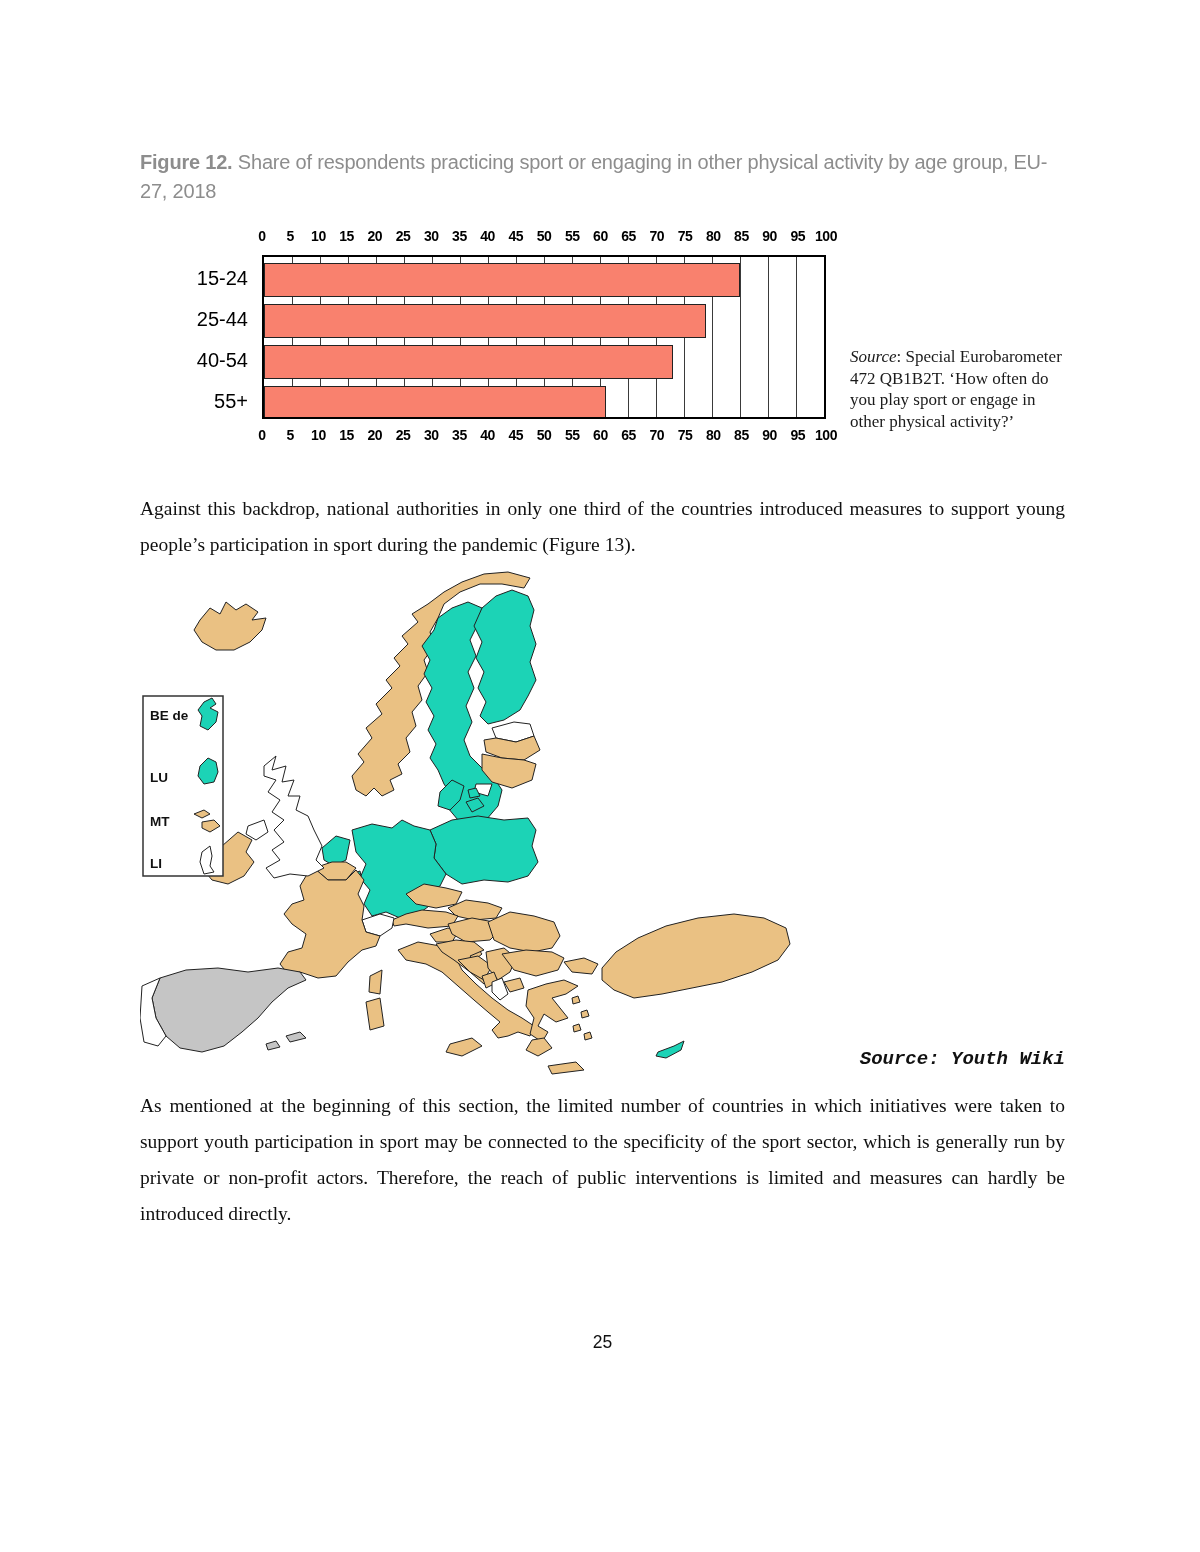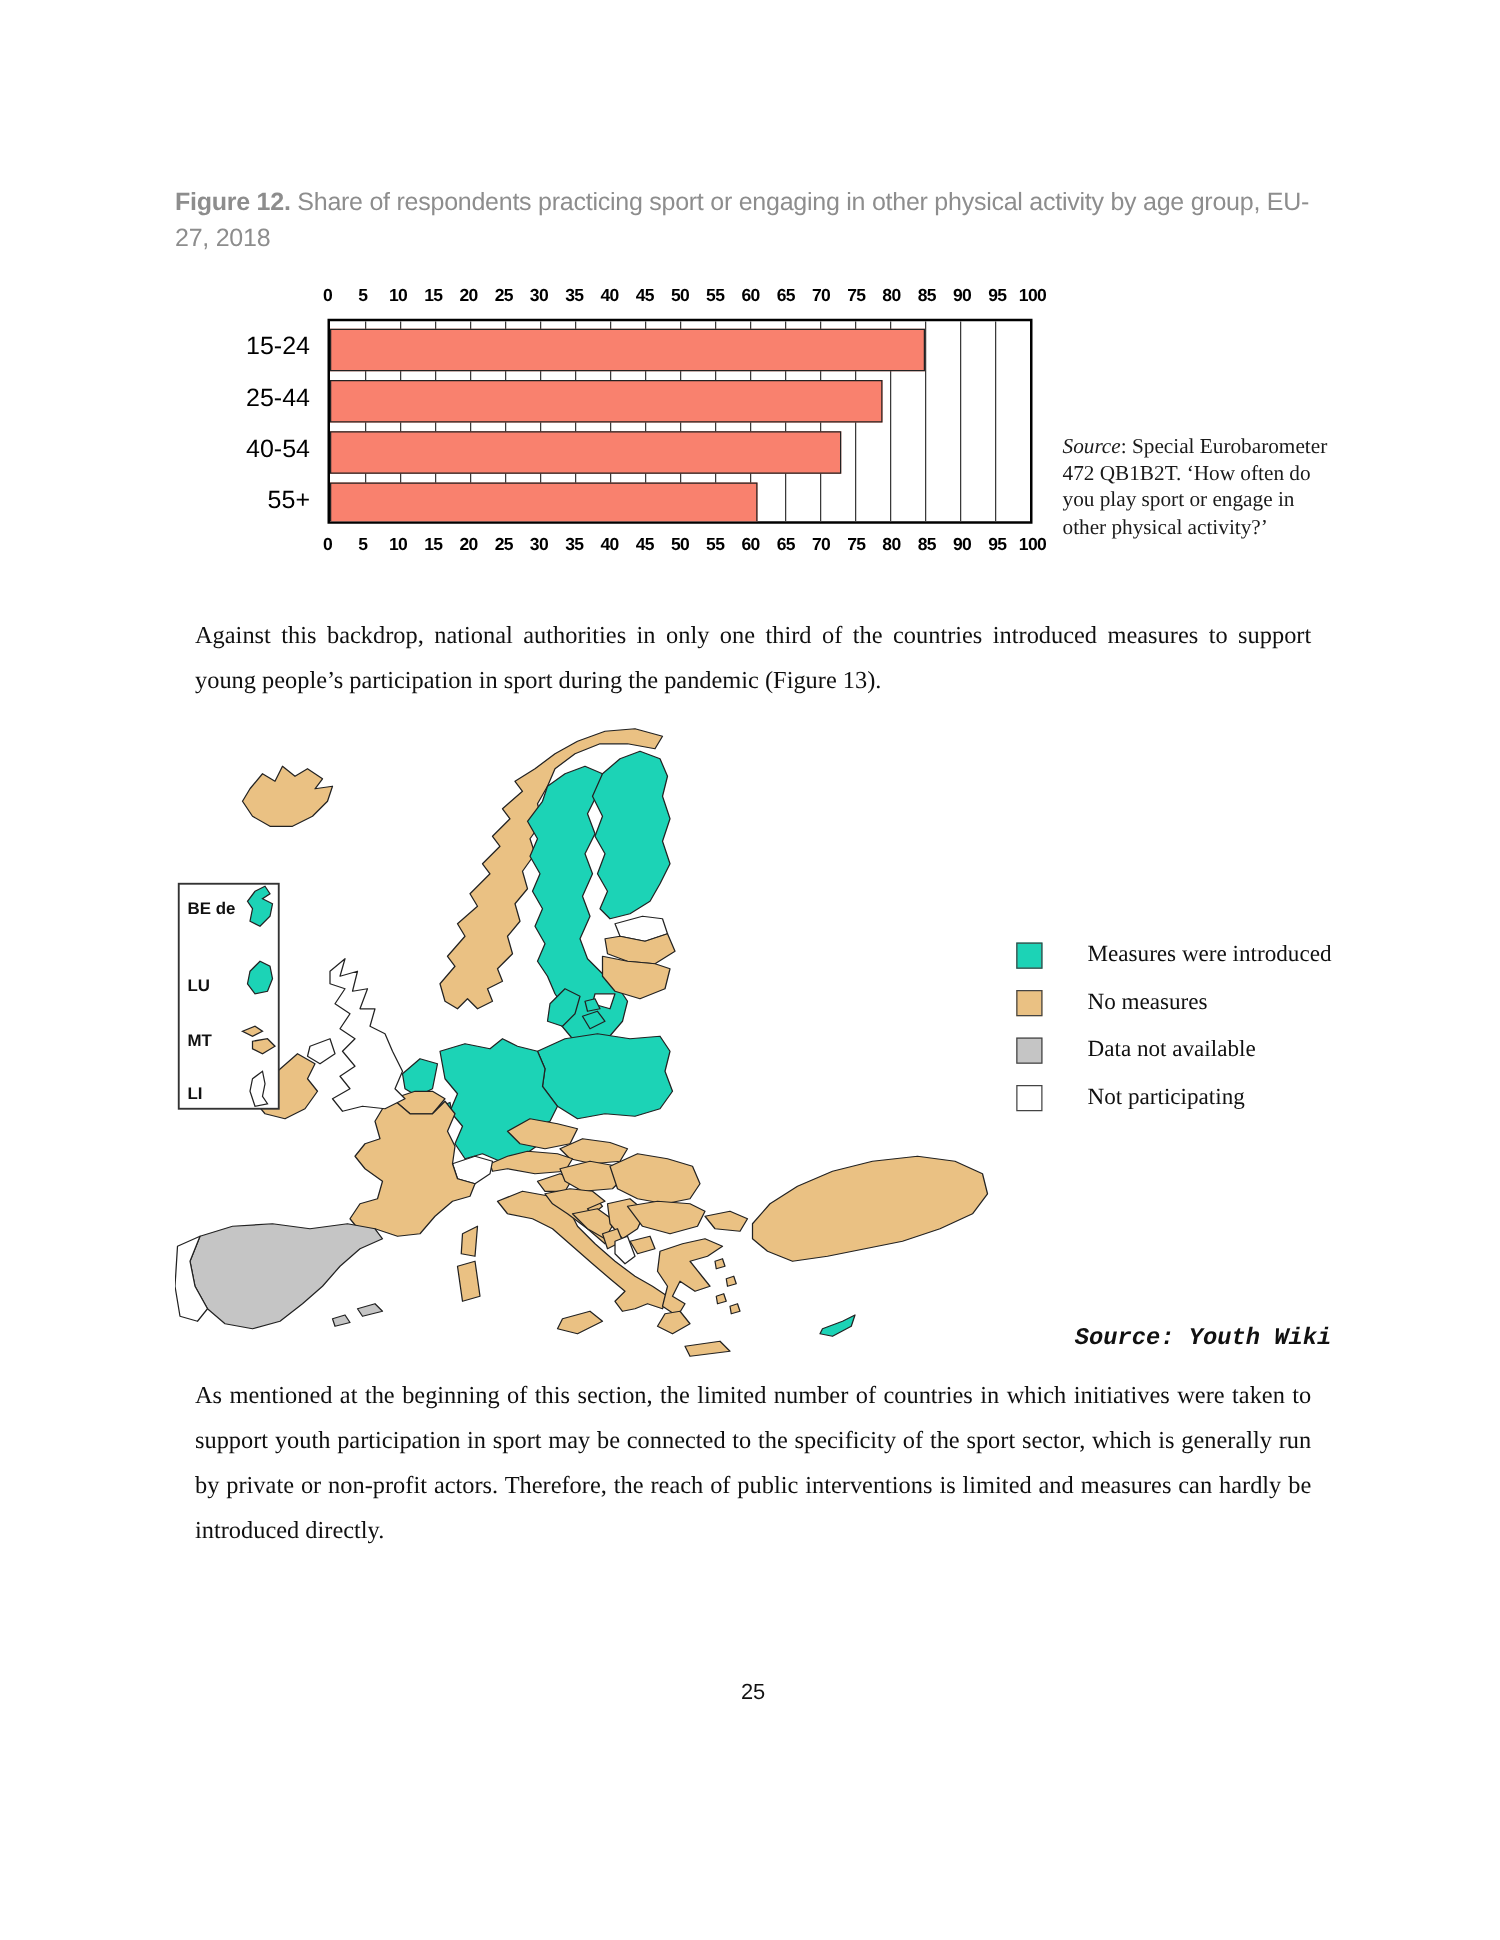--- a/index.html
+++ b/index.html
@@ -34,21 +34,21 @@
   .cat{
     position:absolute;left:0;width:108px;text-align:right;transform:translateY(-50%);
     font-family:"Liberation Sans",sans-serif;font-size:20px;font-weight:500;color:#000;
   }
   .chart-source{
     position:absolute;right:0;top:118px;width:215px;
     font-size:17px;line-height:21.5px;color:#1a1a1a;
   }
   
   .body{
-    font-size:19.5px;line-height:36px;text-align:justify;margin:16px;color:#101010;
+    font-size:19.5px;line-height:36px;text-align:justify;margin:0;color:#101010;
   }
   .p1{margin-top:30px;}
   .cap13{margin-top:25px;}
   .p2{margin-top:10px;}
   .p3{margin-top:28px;}
   
   .map-section{position:relative;height:510px;margin-top:5px;}
   .map-svg{position:absolute;left:0;top:0;}
   .inset-label{
     font-family:"Liberation Sans",sans-serif;font-weight:700;font-size:13.5px;fill:#111;
@@ -246,38 +246,20 @@
         <text class="inset-label" x="10" y="214">LU</text>
         <path stroke="#222" stroke-width="1" d="M60,198 L68,190 L76,194 L78,204 L74,214 L64,216 L58,208 Z" fill="#1CD3B6"></path>
         <text class="inset-label" x="10" y="258">MT</text>
         <path stroke="#222" stroke-width="1" d="M54,246 L64,242 L70,246 L62,250 Z" fill="#EAC183"></path>
         <path stroke="#222" stroke-width="1" d="M62,254 L74,252 L80,258 L70,264 L62,260 Z" fill="#EAC183"></path>
         <text class="inset-label" x="10" y="300">LI</text>
         <path stroke="#222" stroke-width="1" d="M62,284 L70,278 L72,288 L70,298 L74,304 L64,306 L60,294 Z" fill="#FFFFFF"></path>
       </g>
     </svg>
 
-    <div class="legend">
-      <div class="legend-row">
-        <div class="legend-swatch" style="background: rgb(28, 211, 182);"></div>
-        <div class="legend-label">Measures were introduced</div>
-      </div>
-      <div class="legend-row">
-        <div class="legend-swatch" style="background: rgb(234, 193, 131);"></div>
-        <div class="legend-label">No measures</div>
-      </div>
-      <div class="legend-row">
-        <div class="legend-swatch" style="background: rgb(197, 197, 197);"></div>
-        <div class="legend-label">Data not available</div>
-      </div>
-      <div class="legend-row">
-        <div class="legend-swatch" style="background: rgb(255, 255, 255);"></div>
-        <div class="legend-label">Not participating</div>
-      </div>
-    </div>
 
     <div class="map-source">Source: Youth Wiki</div>
   </div>
 
   <p class="body p2">As mentioned at the beginning of this section, the limited number of countries in which initiatives were taken to support youth participation in sport may be connected to the specificity of the sport sector, which is generally run by private or non-profit actors. Therefore, the reach of public interventions is limited and measures can hardly be introduced directly.</p>
 
   <div class="pageno">25</div>
 </div>
 
 </body></html>

